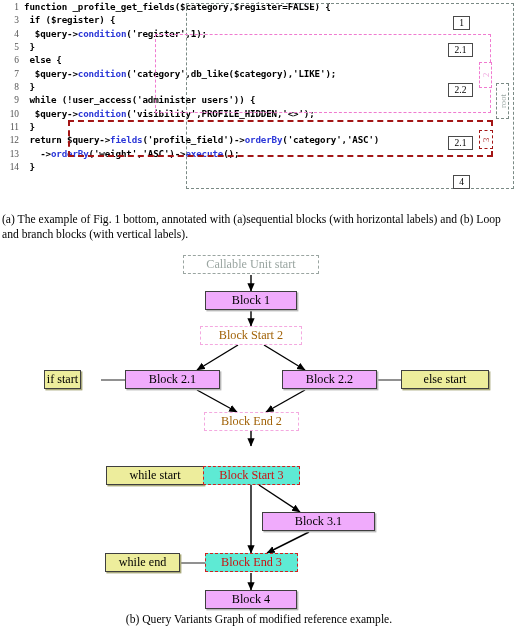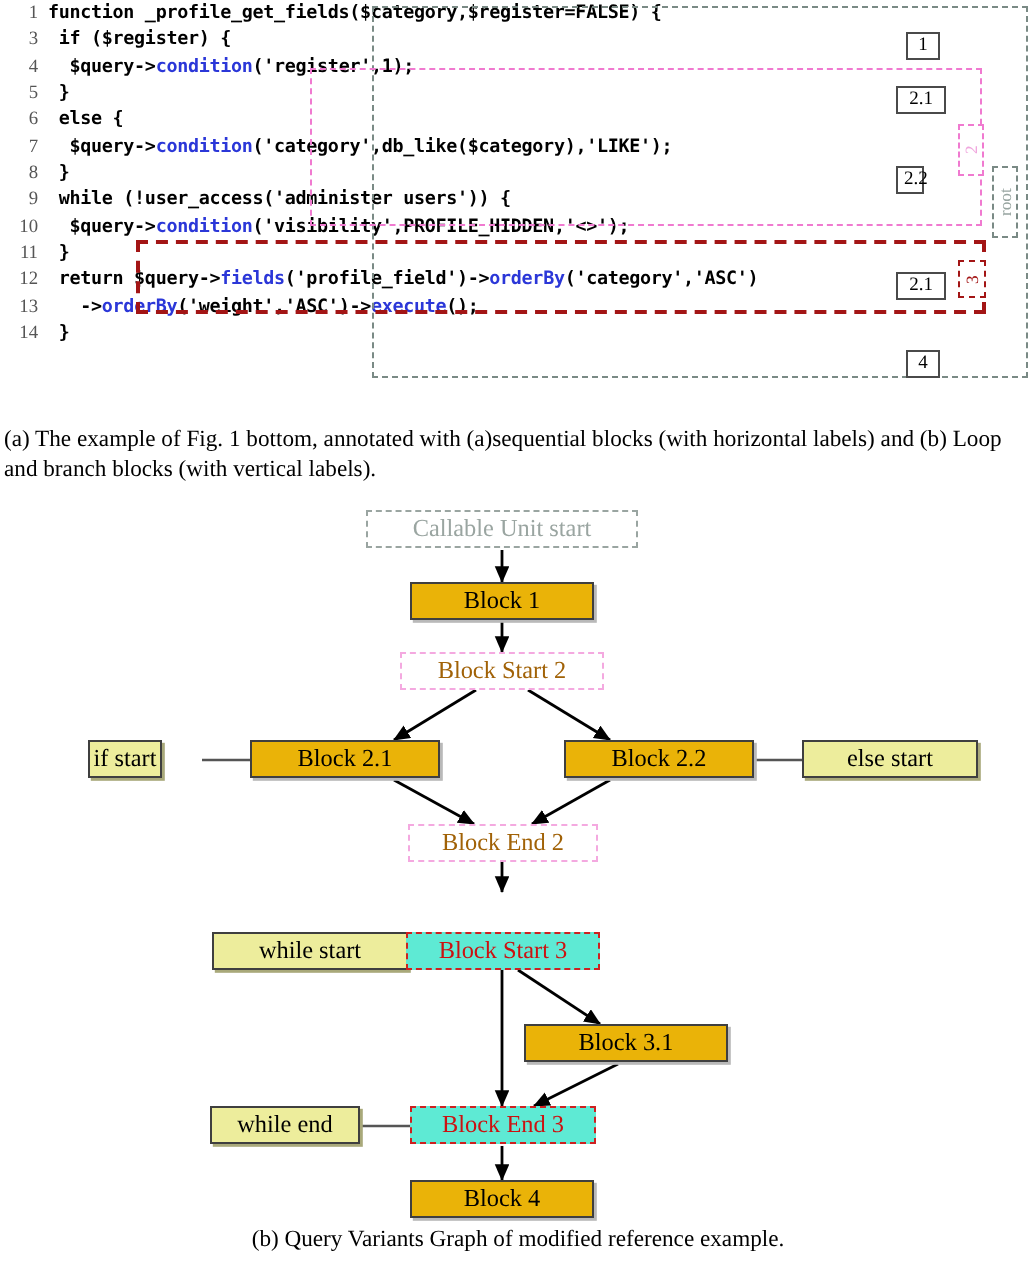--- a/index.html
+++ b/index.html
@@ -38,21 +38,21 @@
 
   
   .caption{position:absolute;font-family:"Liberation Serif",serif;font-size:11.6px;
            line-height:15.2px;color:#000;text-align:left;}
   .caption.center{text-align:center;}
 
   
   .graph{position:absolute;left:0;top:250px;width:518px;height:355px;}
   .node{position:absolute;box-sizing:border-box;display:flex;align-items:center;
         justify-content:center;font-family:"Liberation Serif",serif;font-size:12.2px;
-        height:19px;white-space:nowrap;background:#eab308;color:#000;}
+        height:19px;white-space:nowrap;background:#f0abfc;color:#000;}
   .node.solid{border:1.1px solid #3f3f3f;}
   .node.solid.shadow{box-shadow:1.4px 1.4px 0 0 #b9b9b9;}
   .node.gray{border:1.4px dashed #9aa5a1;color:#9aa5a1;background:#fff;}
   .node.pinkn{border:1.4px dashed #f4a9e0;color:#a16207;background:#fff;}
   .node.redn{border:1.4px dashed #cf2020;color:#cc1111;background:#5eead4;}
   .node.yellow{border:1.2px solid #3f3f3f;background:#eded9c;
                box-shadow:1.4px 1.4px 0 0 #a9a97a;}
   svg.edges{position:absolute;left:0;top:0;width:518px;height:355px;overflow:visible;}
 </style>
 </head>
@@ -77,21 +77,21 @@
         <div class="cline"><span class="lnum">13</span><span class="ctext"><span>   -&gt;</span><span class="fn">orderBy</span><span>('weight','ASC')-&gt;</span><span class="fn">execute</span><span>();</span></span></div>
         <div class="cline"><span class="lnum">14</span><span class="ctext"><span> }</span></span></div>
       </div>
 
     <div class="dbox root" style="left:186px;top:3px;width:328px;height:186px;"></div>
     <div class="dbox pink" style="left:155px;top:33.5px;width:336px;height:79px;"></div>
     <div class="dbox red" style="left:68px;top:120px;width:425px;height:37px;"></div>
 
     <div class="hlab" style="left:453px;top:16px;width:17px;">1</div>
     <div class="hlab" style="left:448px;top:42.5px;width:25px;">2.1</div>
-    <div class="hlab" style="left:448px;top:82.5px;width:14px;">2.2</div>
+    <div class="hlab" style="left:448px;top:82.5px;width:25px;">2.2</div>
     <div class="hlab" style="left:448px;top:135.5px;width:25px;">2.1</div>
     <div class="hlab" style="left:453px;top:175px;width:17px;">4</div>
 
     <div class="vlab pink" style="left:479px;top:62px;width:13px;height:26px;">2</div>
     <div class="vlab gray" style="left:496px;top:83px;width:13px;height:36px;">root</div>
     <div class="vlab red" style="left:479px;top:130px;width:14px;height:19px;">3</div>
   </div>
 
   <div class="caption" style="left:2px;top:212px;width:514px;">(a) The example of Fig. 1 bottom, annotated with (a)sequential blocks (with horizontal labels) and (b) Loop and branch blocks (with vertical labels).</div>
 
@@ -132,21 +132,21 @@
     <div class="node yellow" style="left:44px;top:120px;width:37px;">if start</div>
     <div class="node solid shadow" style="left:125px;top:120px;width:95px;">Block 2.1</div>
     <div class="node solid shadow" style="left:282px;top:120px;width:95px;">Block 2.2</div>
     <div class="node yellow" style="left:401px;top:120px;width:88px;">else start</div>
 
     <div class="node pinkn" style="left:204px;top:162px;width:95px;">Block End 2</div>
 
     <div class="node yellow" style="left:106px;top:216px;width:98px;">while start</div>
     <div class="node redn" style="left:203px;top:216px;width:97px;">Block Start 3</div>
 
-    <div class="node solid shadow" style="left:262px;top:262px;width:102px;">Block 3.1</div>
+    <div class="node solid shadow" style="left:262px;top:262px;width:113px;">Block 3.1</div>
 
     <div class="node yellow" style="left:105px;top:303px;width:75px;">while end</div>
     <div class="node redn" style="left:205px;top:303px;width:93px;">Block End 3</div>
 
     <div class="node solid shadow" style="left:205px;top:340px;width:92px;">Block 4</div>
   </div>
 
   <div class="caption center" style="left:2px;top:612px;width:514px;">(b) Query Variants Graph of modified reference example.</div>
 
 </div>

